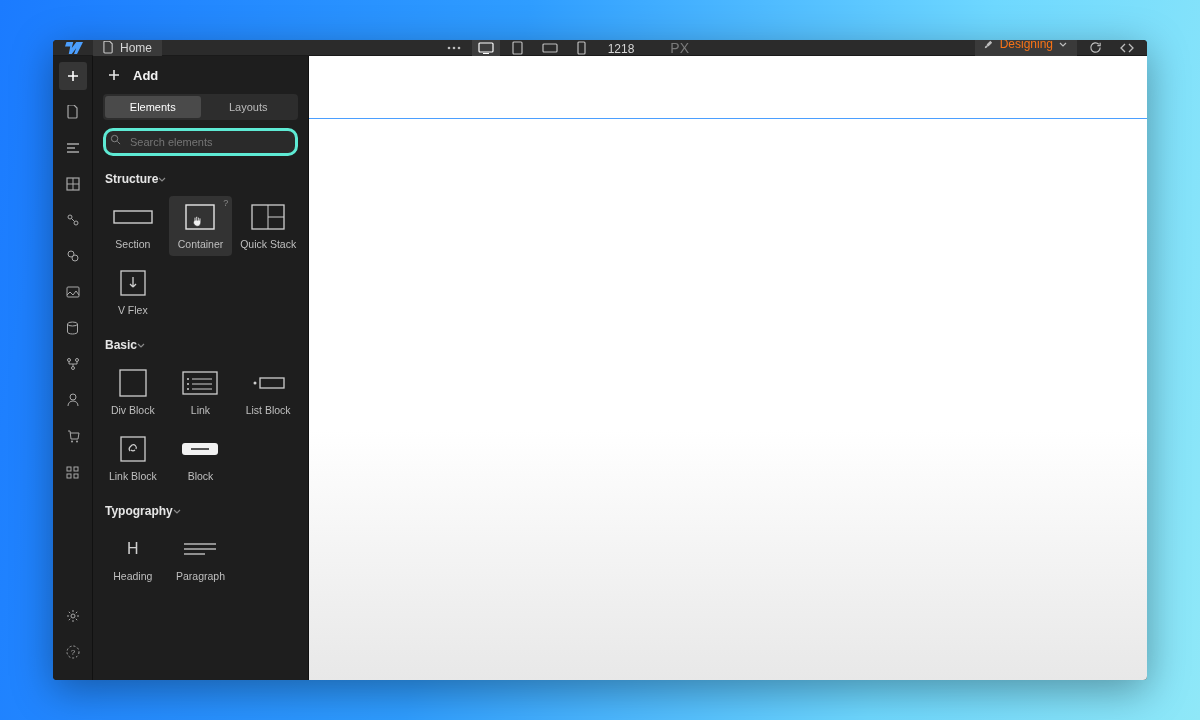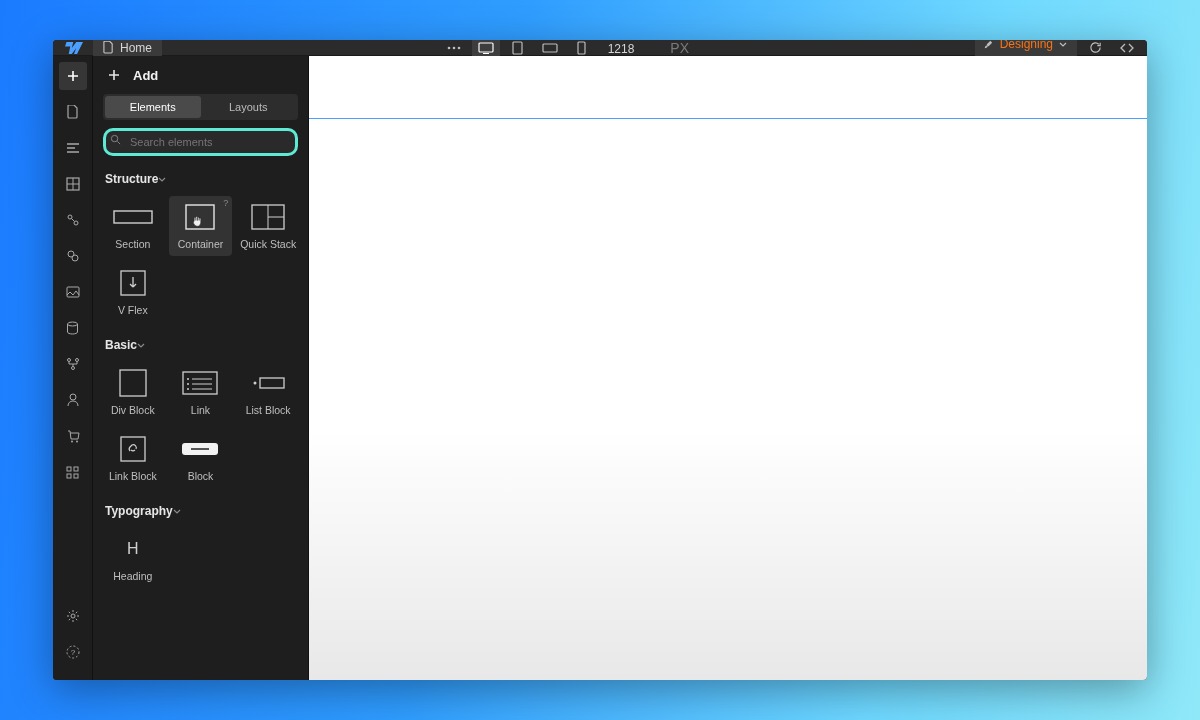--- a/index.html
+++ b/index.html
@@ -444,20 +444,30 @@
             </svg>
           </span>
       </div>
       <div class="grid3">
         <div class="el">
           <div class="thumb">
               <span style="font-size:16px;color:#cfcfcf;font-weight:400">H</span>
             </div>
           <div class="elabel">Heading</div>
         </div>
+        <div class="el">
+          <div class="thumb">
+              <svg width="34" height="16" viewBox="0 0 34 16">
+                <line x1="1" y1="3" x2="33" y2="3" stroke="#cfcfcf" stroke-width="1.3"></line>
+                <line x1="1" y1="8" x2="33" y2="8" stroke="#cfcfcf" stroke-width="1.3"></line>
+                <line x1="1" y1="13" x2="22" y2="13" stroke="#cfcfcf" stroke-width="1.3"></line>
+              </svg>
+            </div>
+          <div class="elabel">Paragraph</div>
+        </div>
       </div>
     </div>
 
     <div class="canvas">
       <div class="select-line"></div>
     </div>
 
   </div>
 </div>
 

